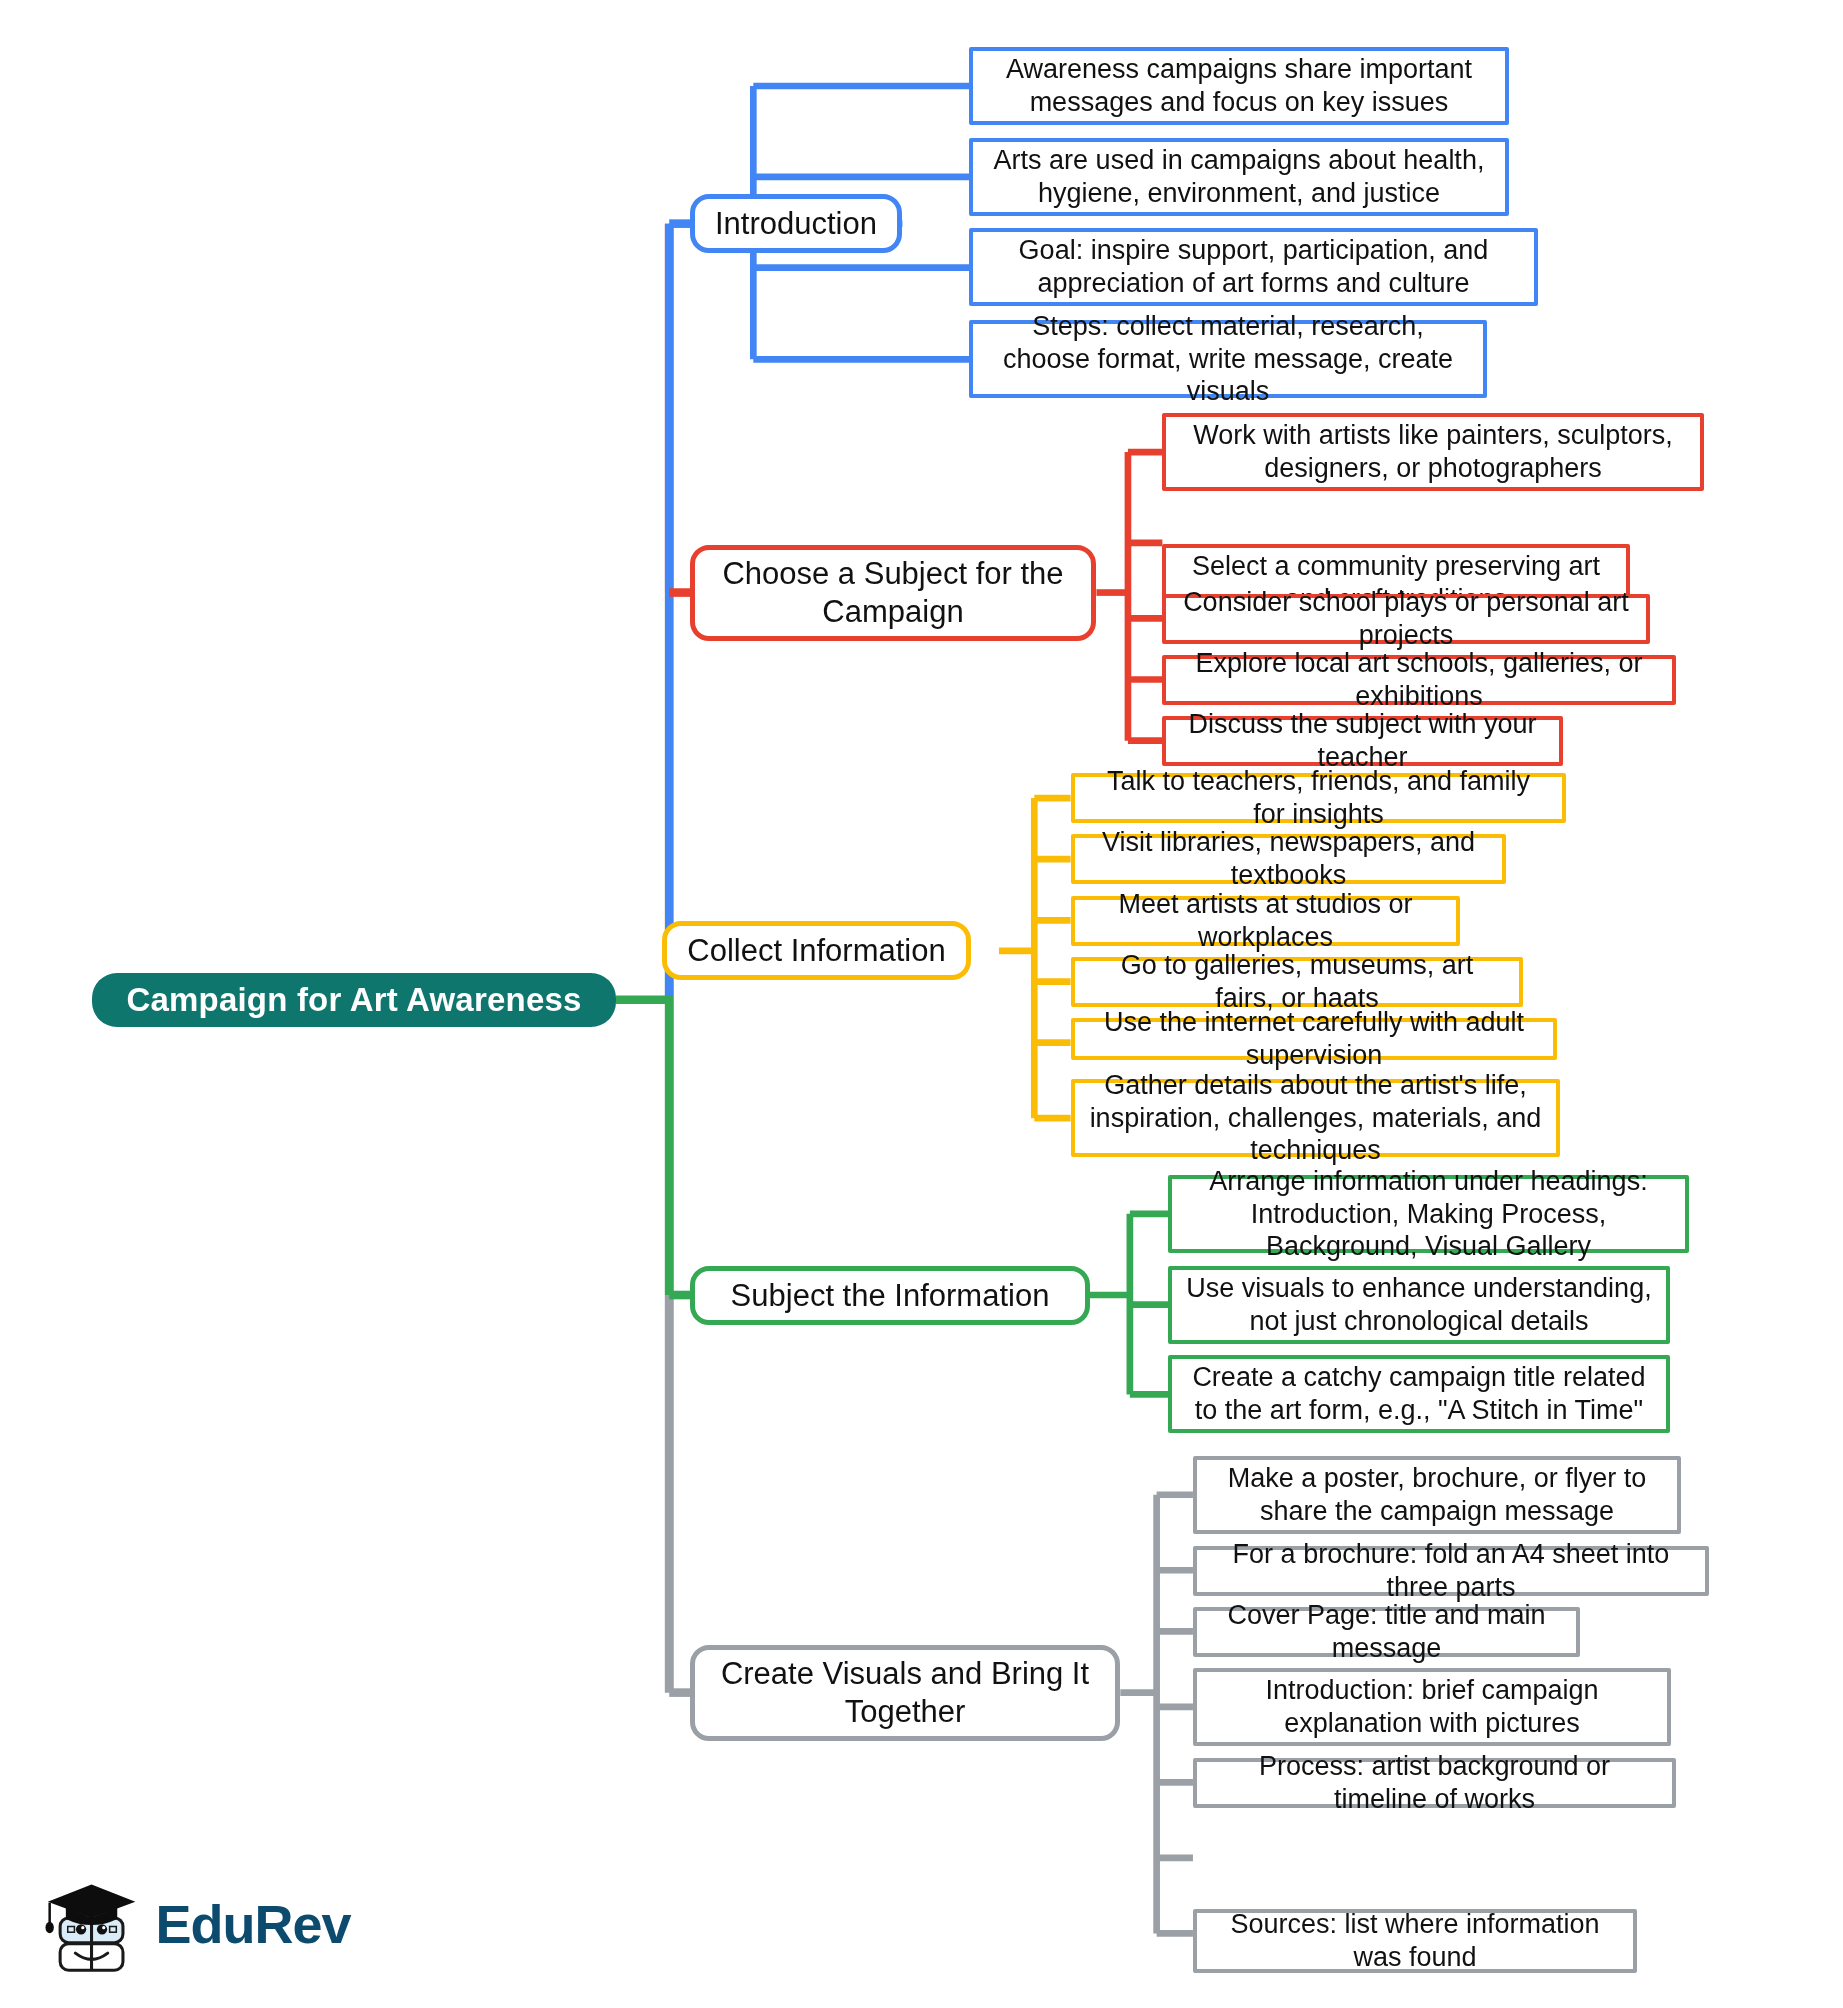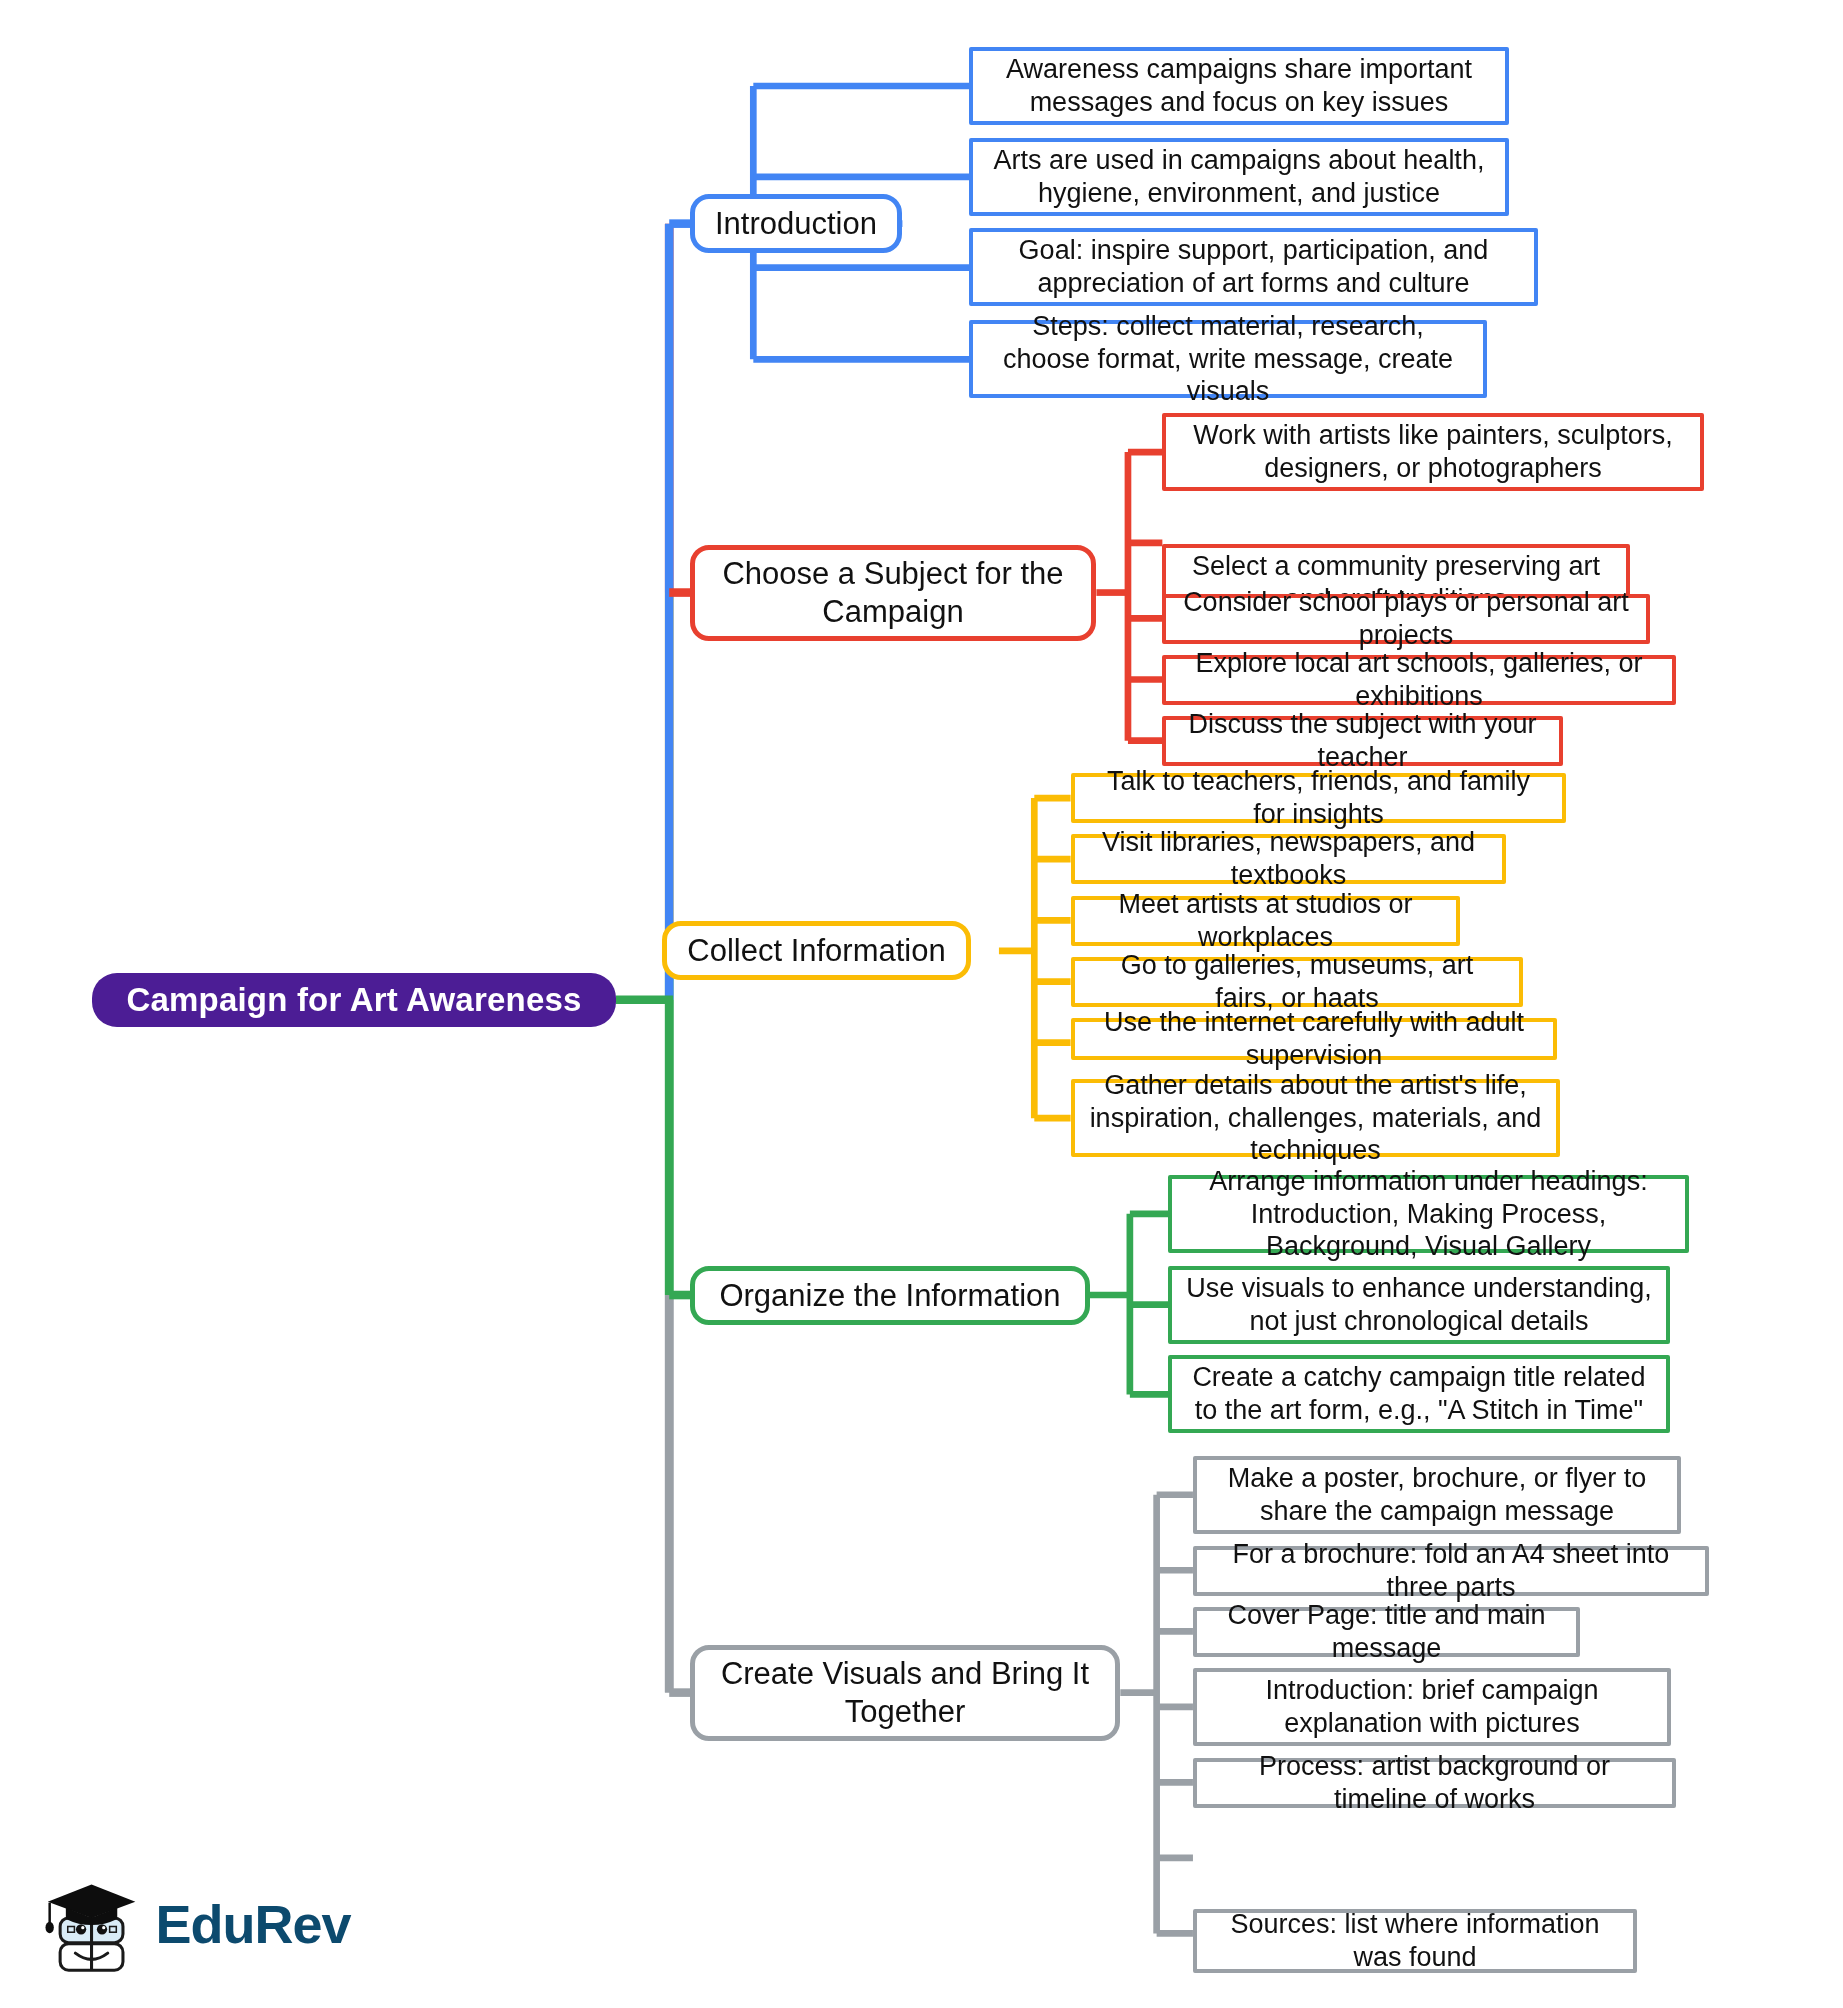--- a/index.html
+++ b/index.html
@@ -39,21 +39,21 @@
     border-radius: 15.3px;
     display: flex;
     align-items: center;
     justify-content: center;
     text-align: center;
     line-height: 1.22;
     padding: 5.7px 13.4px;
   }
 
   .node.root {
-    background: #4c1d95;
+    background: #0f766e;
     border: none;
     border-radius: 25px;
     color: #ffffff;
     font-weight: bold;
     font-size: 33px;
     letter-spacing: 0.2px;
     padding: 25px 21px;
   }
 
   .node.branch {
@@ -215,21 +215,21 @@
     <span>Go to galleries, museums, art fairs, or haats</span>
   </div>
   <div class="node leaf c-amber" style="left:1071px; top:1018px; width:486px; height:42px;">
     <span>Use the internet carefully with adult supervision</span>
   </div>
   <div class="node leaf c-amber" style="left:1071px; top:1079px; width:489px; height:78px;">
     <span>Gather details about the artist's life, inspiration, challenges, materials, and techniques</span>
   </div>
 
   <div class="node branch c-green" style="left:690px; top:1266px; width:400px; height:59px;">
-    <span>Organize the Information</span>
+    <span>Subject the Information</span>
   </div>
 
   <div class="node leaf c-green" style="left:1168px; top:1175px; width:521px; height:78px;">
     <span>Arrange information under headings: Introduction, Making Process, Background, Visual Gallery</span>
   </div>
   <div class="node leaf c-green" style="left:1168px; top:1266px; width:502px; height:78px;">
     <span>Use visuals to enhance understanding, not just chronological details</span>
   </div>
   <div class="node leaf c-green" style="left:1168px; top:1355px; width:502px; height:78px;">
     <span>Create a catchy campaign title related to the art form, e.g., "A Stitch in Time"</span>

